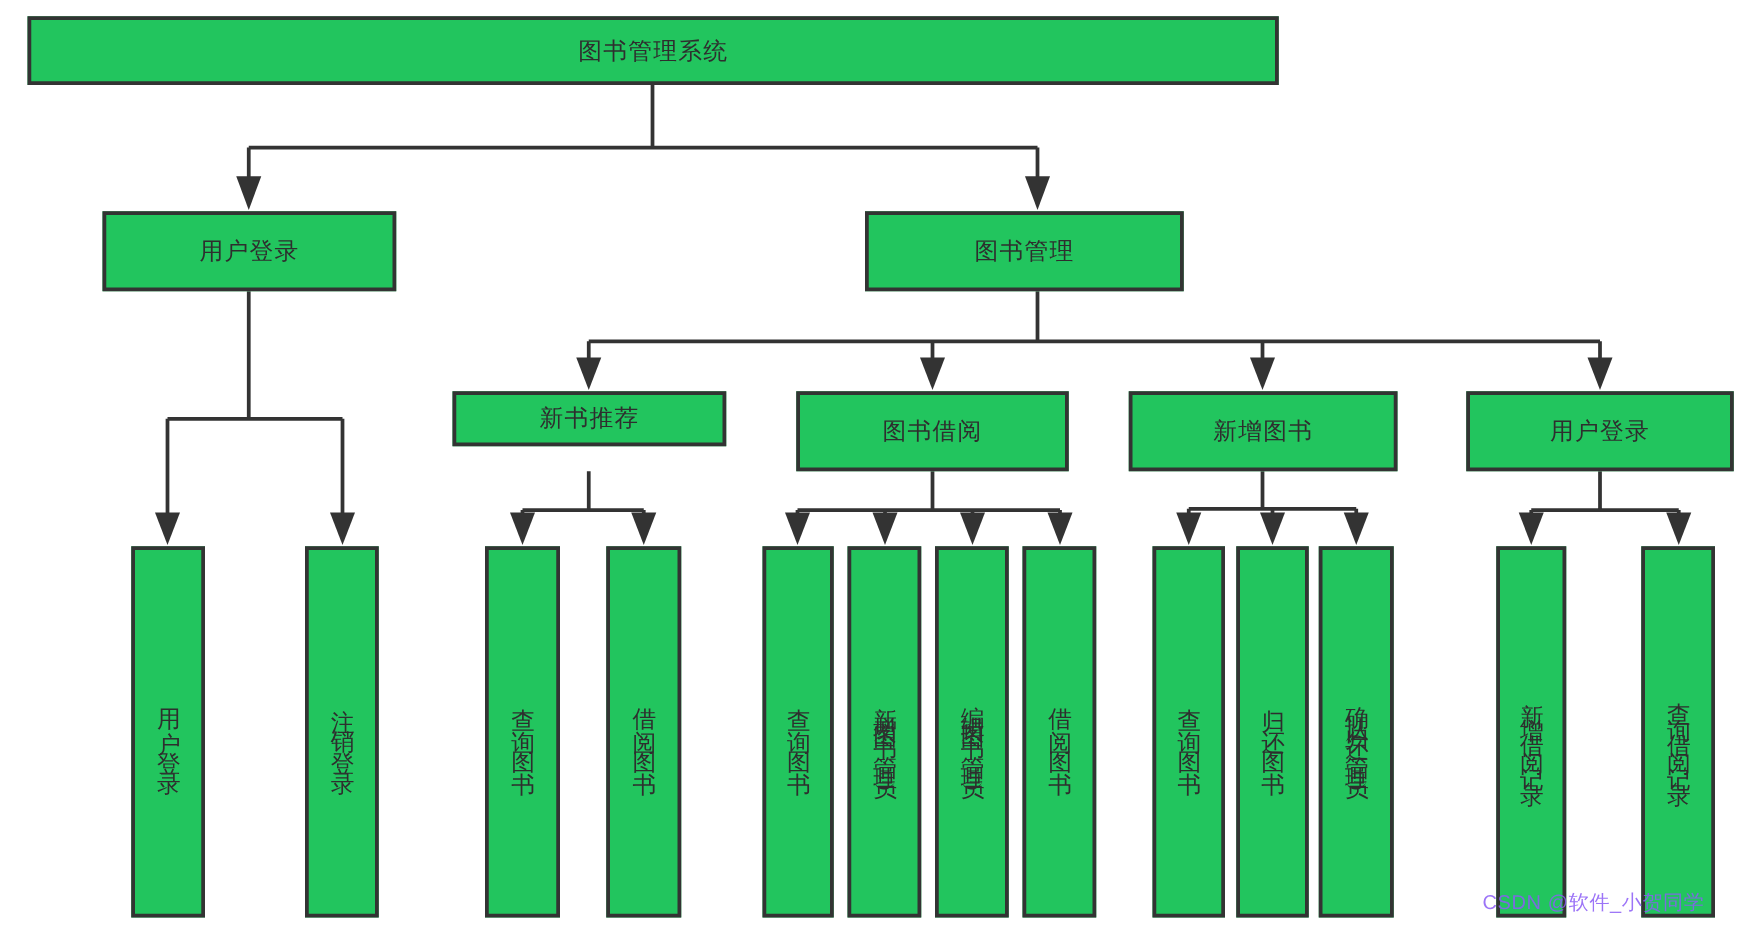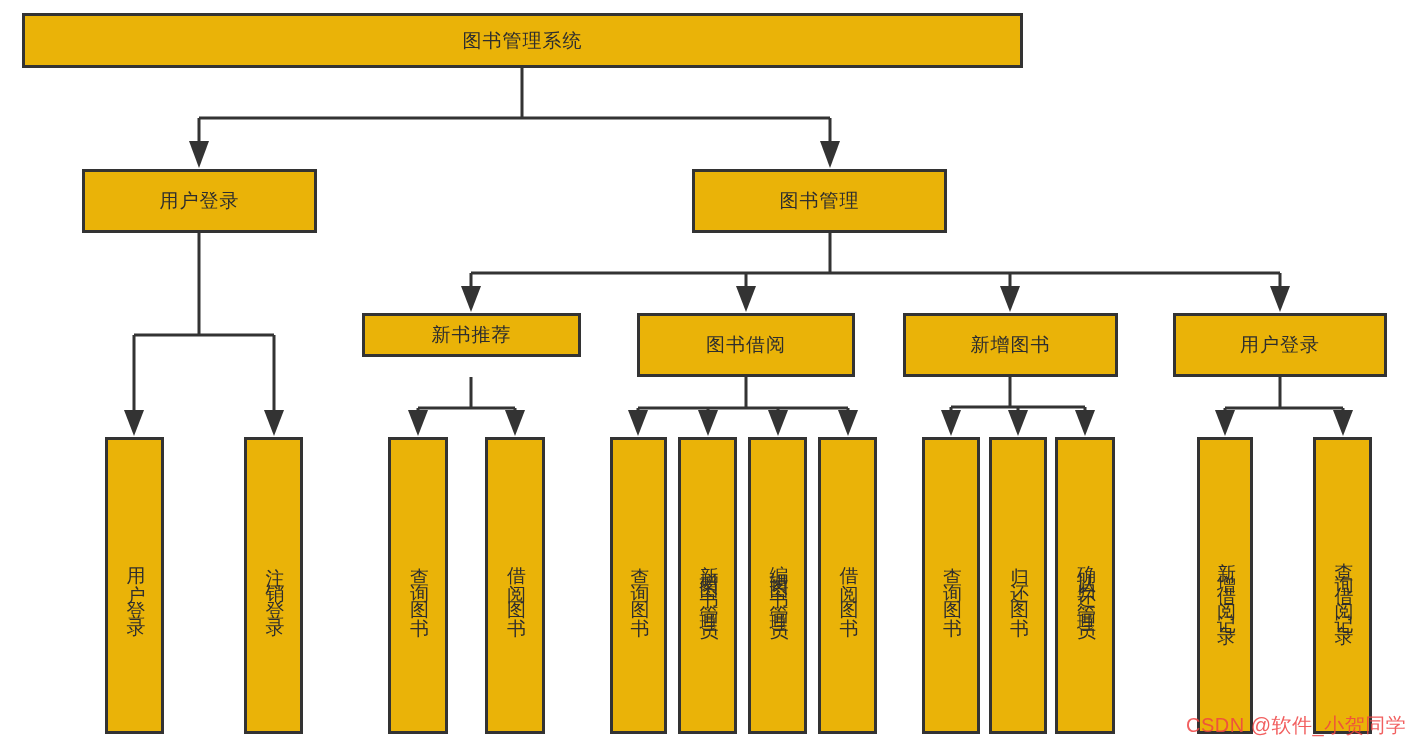--- a/index.html
+++ b/index.html
@@ -8,44 +8,43 @@
     position: relative;
     background: #ffffff;
     font-family: "Liberation Sans", sans-serif;
     color: #2e2e2e;
     overflow: hidden;
   }
   .connectors { position: absolute; left: 0; top: 0; }
   .box {
     position: absolute;
     border: 3px solid #333333;
-    background: #eab308;
+    background: #22c55e;
     display: flex;
     align-items: center;
     justify-content: center;
     font-size: 19px;
     letter-spacing: 1px;
     color: #2e2e2e;
     z-index: 2;
-    font-family: Liberation Mono, monospace;
   }
   .vlabel {
     writing-mode: vertical-rl;
     text-orientation: mixed;
     line-height: 1;
     letter-spacing: 17px;
   }
   .ls13 { letter-spacing: 13px; }
   .ls8  { letter-spacing: 8px; }
   .watermark {
     position: absolute;
     left: 1186px;
     top: 712px;
-    font-size: 20px;
-    color: #ef4444;
+    font-size: 16px;
+    color: #8b5cf6;
     opacity: 0.85;
     white-space: nowrap;
     z-index: 5;
     letter-spacing: 0.5px;
   }
 </style>
 </head>
 <body>
 
 <svg class="connectors" width="1405" height="747" viewBox="0 0 1405 747" xmlns="http://www.w3.org/2000/svg">

